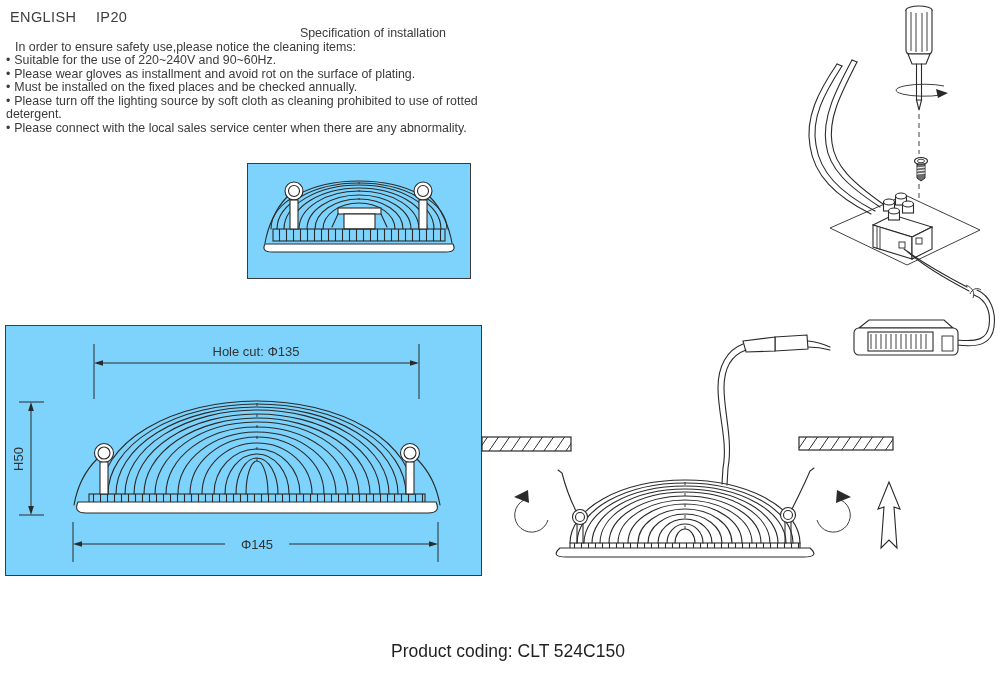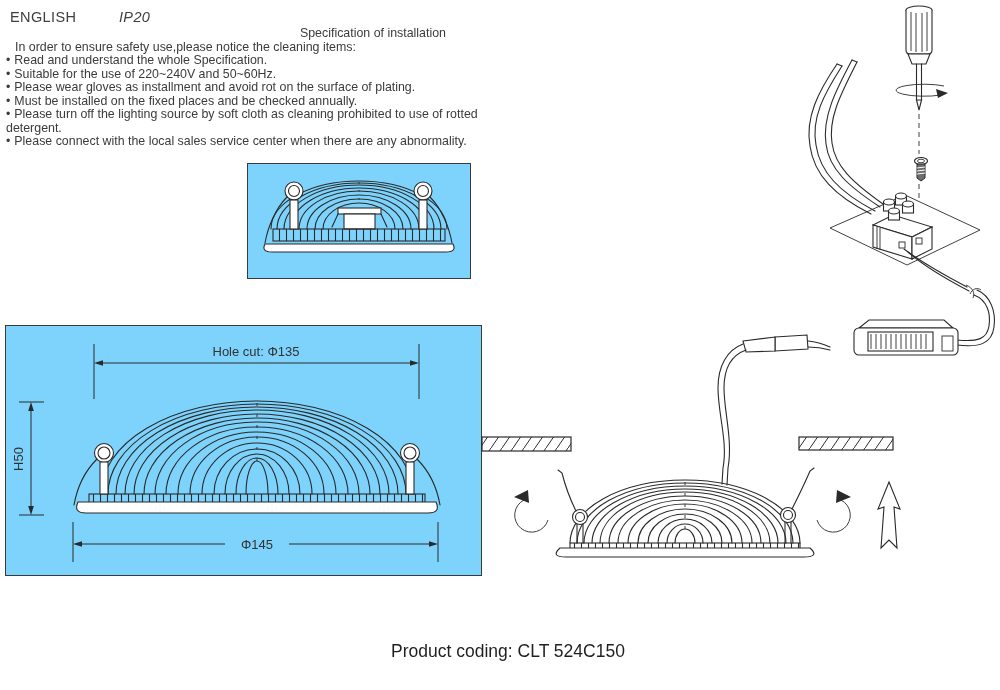--- a/index.html
+++ b/index.html
@@ -1,19 +1,19 @@
 <!DOCTYPE html>
 <html><head>
 <meta charset="utf-8">
 <style>
   html,body{margin:0;padding:0;background:#fff;}
   #page{position:relative;width:1000px;height:690px;background:#ffffff;overflow:hidden;
         font-family:"Liberation Sans",sans-serif;color:#3b3b3b;}
   .hdr{position:absolute;top:9px;left:10px;font-size:14.5px;letter-spacing:.4px;color:#3f3f3f;}
-  .hdr .ip{margin-left:38px;font-style:italic;}
+  .hdr .ip{margin-left:15px;}
   .spec{position:absolute;left:6px;top:27px;width:520px;font-size:12.4px;line-height:13.5px;color:#3b3b3b;}
   .spec-title{width:440px;text-align:right;}
   .spec-intro{padding-left:9px;}
   .spec-item .b{margin-right:4px;}
   .box{position:absolute;border:1.6px solid #3a3a3a;background:#7dd3fc;}
   #small-box{left:247px;top:163px;width:222px;height:114px;}
   #large-box{left:5px;top:325px;width:475px;height:249px;}
   #install-svg{position:absolute;left:480px;top:0;}
   .coding{position:absolute;top:641px;left:0;width:1000px;text-align:center;
           font-size:17.5px;color:#1f1f1f;margin-left:8px;}
@@ -31,22 +31,21 @@
 <div id="page">
 
   <div class="hdr">
     <span>ENGLISH</span>
     <span class="ip">IP20</span>
   </div>
 
   <div class="spec">
     <div class="spec-title">Specification of installation</div>
     <div class="spec-intro">In order to ensure safety use,please notice the cleaning items:</div>
-    <div class="spec-item"><span class="b">•</span><span>Read and understand the whole Specification.</span></div>
-    <div class="spec-item"><span class="b">•</span><span>Suitable for the use of 220~240V and 50~60Hz.</span></div>
+    <div class="spec-item"><span class="b">•</span><span>Suitable for the use of 220~240V and 90~60Hz.</span></div>
     <div class="spec-item"><span class="b">•</span><span>Please wear gloves as installment and avoid rot on the surface of plating.</span></div>
     <div class="spec-item"><span class="b">•</span><span>Must be installed on the fixed places and be checked annually.</span></div>
     <div class="spec-item"><span class="b">•</span><span>Please turn off the lighting source by soft cloth as cleaning prohibited to use of rotted detergent.</span></div>
     <div class="spec-item"><span class="b">•</span><span>Please connect with the local sales service center when there are any abnormality.</span></div>
   </div>
 
   <div class="box" id="small-box">
     <svg width="219" height="111" viewBox="0 0 219 111">
       <defs>
         <pattern id="ribsA" width="7" height="12" patternUnits="userSpaceOnUse">

